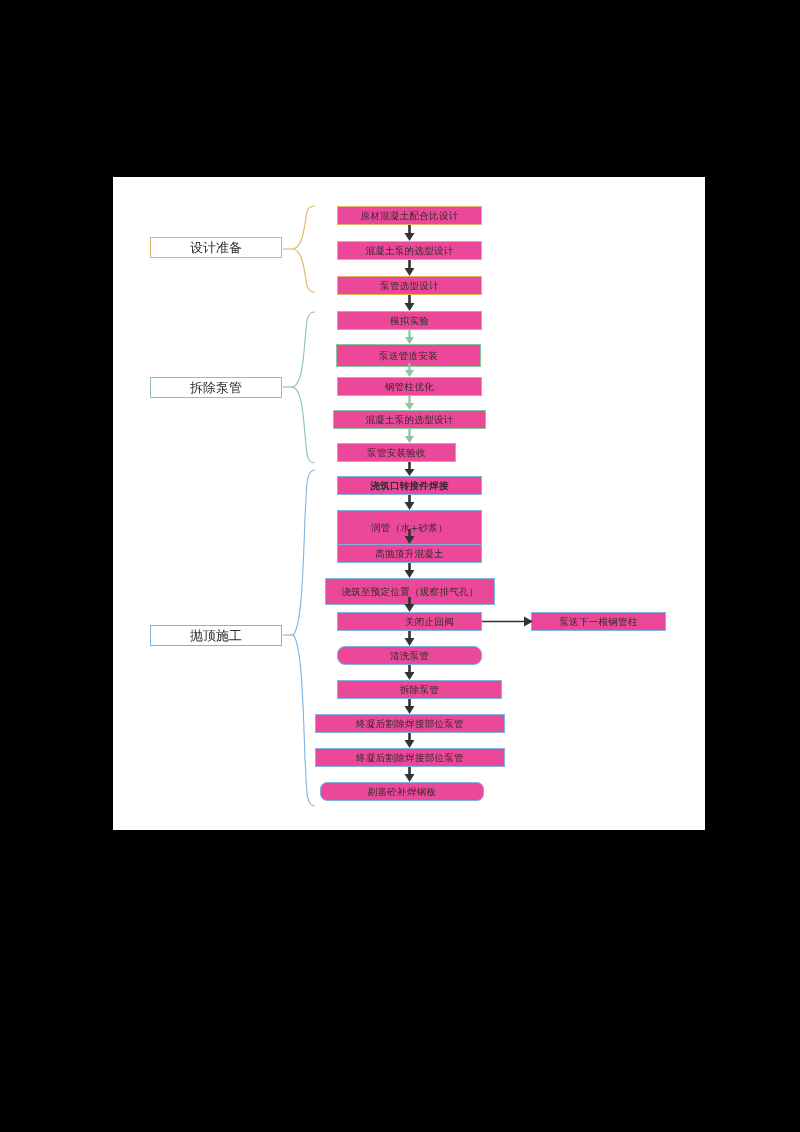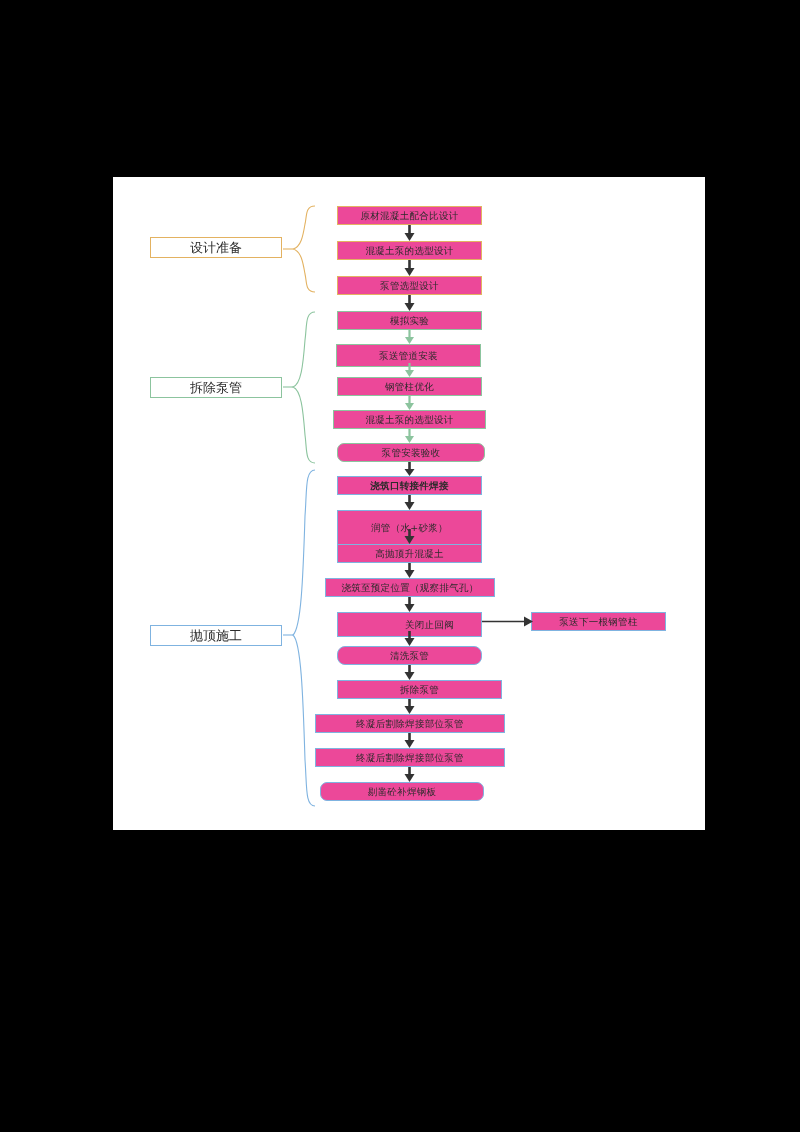--- a/index.html
+++ b/index.html
@@ -63,27 +63,27 @@
   <div class="cat blue" style="left:37px;top:448px;width:132px;height:21px;">抛顶施工</div>
 
   <div class="node orange" style="left:224px;top:29px;width:145px;height:19px;">原材混凝土配合比设计</div>
   <div class="node orange" style="left:224px;top:64px;width:145px;height:19px;">混凝土泵的选型设计</div>
   <div class="node orange" style="left:224px;top:99px;width:145px;height:19px;">泵管选型设计</div>
 
   <div class="node green" style="left:224px;top:134px;width:145px;height:19px;">模拟实验</div>
   <div class="node green" style="left:223px;top:167px;width:145px;height:23px;">泵送管道安装</div>
   <div class="node green" style="left:224px;top:200px;width:145px;height:19px;">钢管柱优化</div>
   <div class="node green" style="left:220px;top:233px;width:153px;height:19px;">混凝土泵的选型设计</div>
-  <div class="node green" style="left:224px;top:266px;width:148px;height:19px;border-radius:7px;">泵管安装验收</div>
+  <div class="node green" style="left:224px;top:266px;width:119px;height:19px;">泵管安装验收</div>
 
   <div class="node blue" style="left:224px;top:299px;width:145px;height:19px;font-weight:bold;">浇筑口转接件焊接</div>
   <div class="node blue" style="left:224px;top:333px;width:145px;height:36px;">润管（水+砂浆）</div>
   <div class="node blue" style="left:224px;top:367px;width:145px;height:19px;">高抛顶升混凝土</div>
-  <div class="node blue" style="left:212px;top:401px;width:170px;height:19px;">浇筑至预定位置（观察排气孔）</div>
-  <div class="node blue" style="left:224px;top:435px;width:145px;height:25px;padding-left:40px;">关闭止回阀</div>
+  <div class="node blue" style="left:212px;top:401px;width:170px;height:27px;">浇筑至预定位置（观察排气孔）</div>
+  <div class="node blue" style="left:224px;top:435px;width:145px;height:19px;padding-left:40px;">关闭止回阀</div>
   <div class="node blue" style="left:224px;top:469px;width:145px;height:19px;border-radius:8px;">清洗泵管</div>
   <div class="node blue" style="left:224px;top:503px;width:165px;height:19px;">拆除泵管</div>
   <div class="node blue" style="left:202px;top:537px;width:190px;height:19px;">终凝后割除焊接部位泵管</div>
   <div class="node blue" style="left:202px;top:571px;width:190px;height:19px;">终凝后割除焊接部位泵管</div>
   <div class="node blue" style="left:207px;top:605px;width:164px;height:19px;border-radius:7px;">剔凿砼补焊钢板</div>
 
   <div class="node blue" style="left:418px;top:435px;width:135px;height:19px;">泵送下一根钢管柱</div>
 
   <svg class="arrow" style="left:290px;top:48px;" width="13" height="16" viewBox="0 0 13 16">
     <path d="M6.5,0 L6.5,9" stroke="#333" stroke-width="2.6" fill="none"></path>

